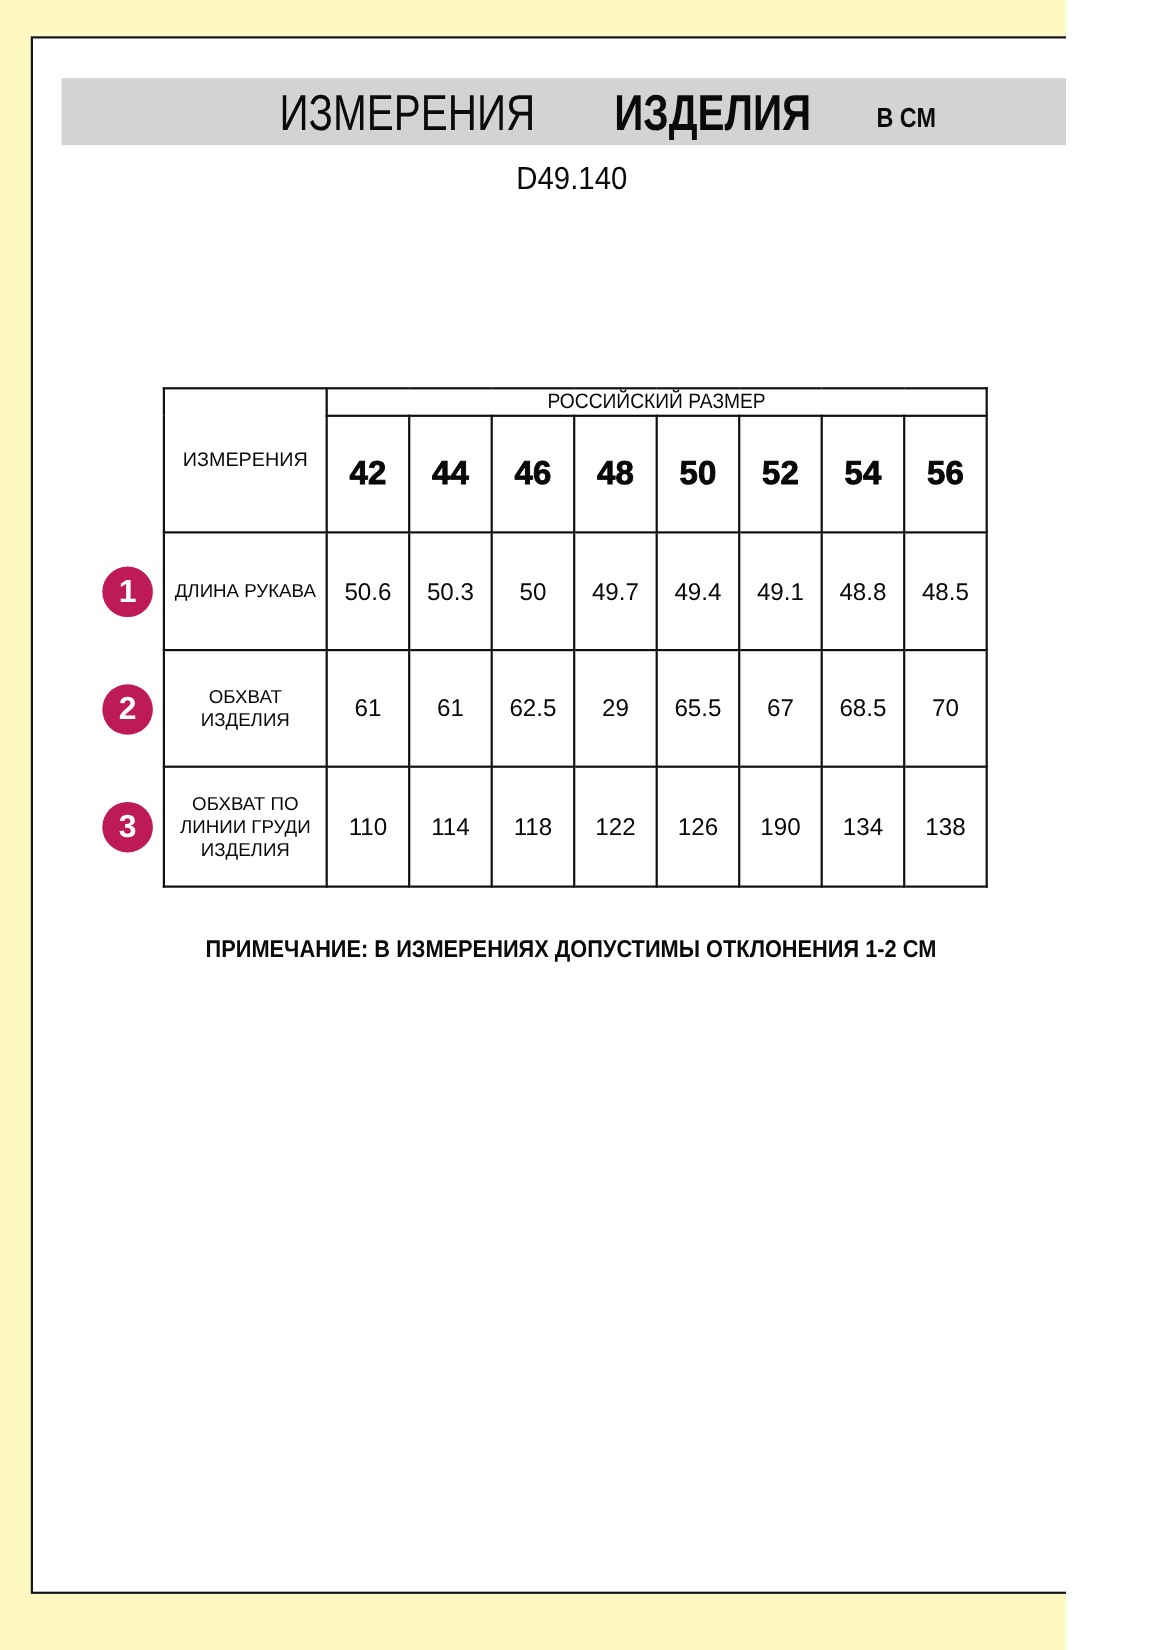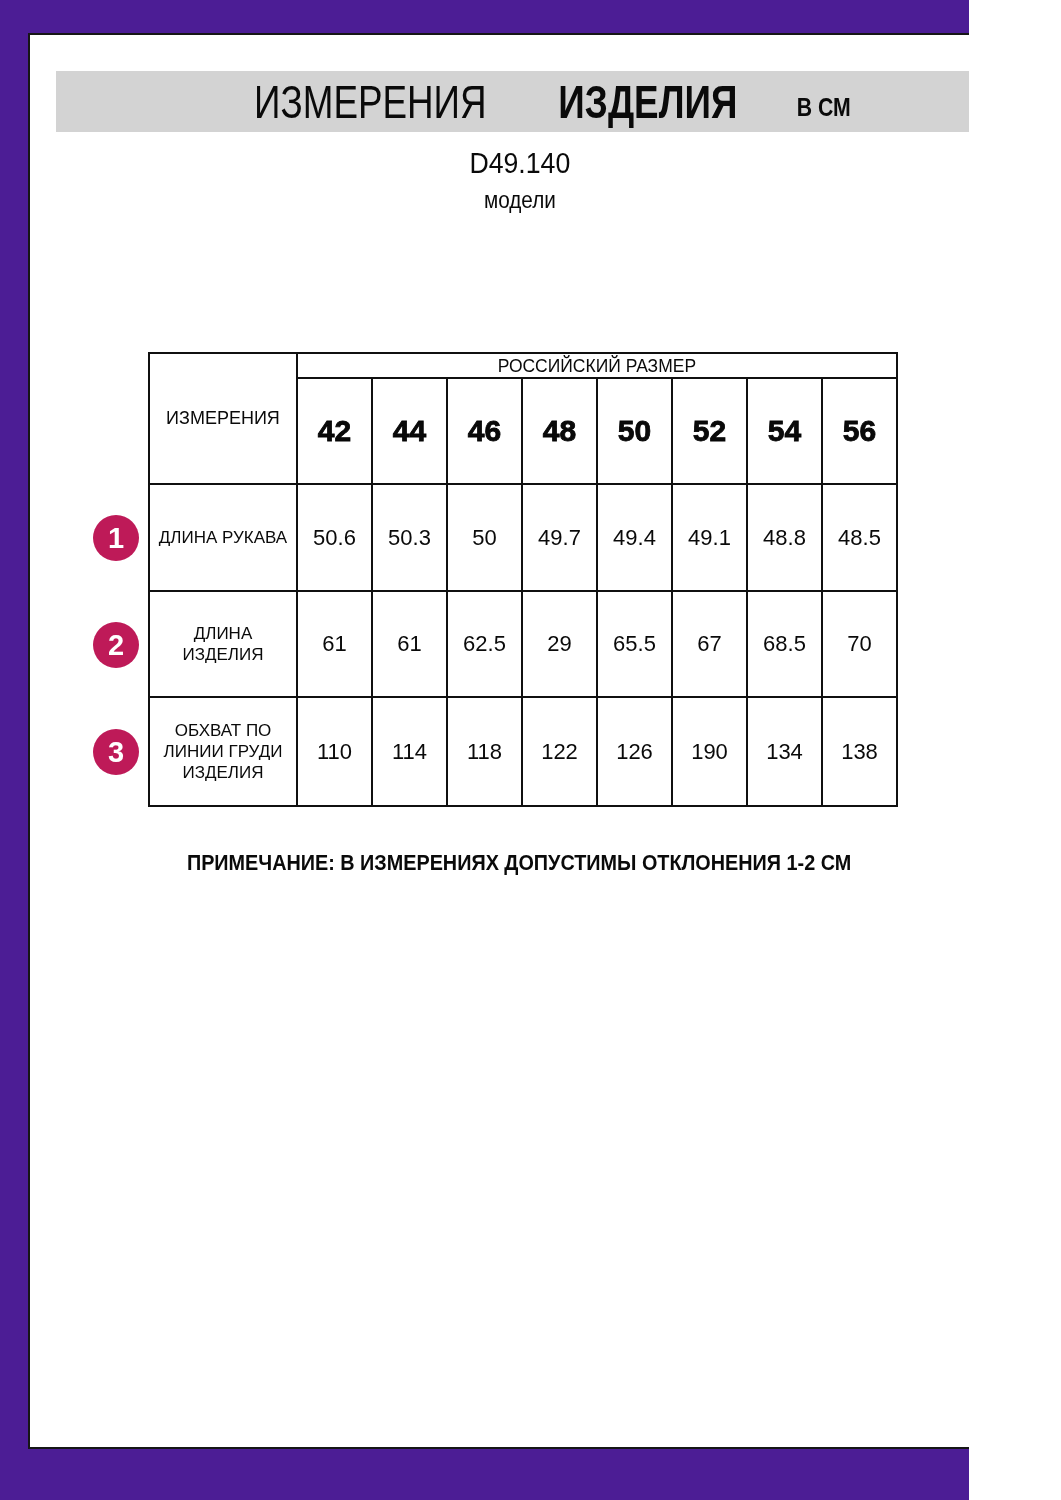--- a/index.html
+++ b/index.html
@@ -6,21 +6,21 @@
     margin: 0;
     padding: 0;
     background: #ffffff;
     font-family: "Liberation Sans", sans-serif;
     color: #0a0a0a;
   }
   .canvas {
     position: relative;
     width: 969px;
     height: 1500px;
-    background: #4c1d95;
+    background: #fef9c3;
     overflow: hidden;
   }
   .page-border {
     position: absolute;
     left: 28px;
     top: 33px;
     width: 979px;
     height: 1412px;
     border: 2px solid #161616;
     background: #ffffff;
@@ -189,21 +189,20 @@
       <span class="header-measure">ИЗМЕРЕНИЯ</span>
       <span class="header-product">ИЗДЕЛИЯ</span>
       <span class="header-unit">В СМ</span>
     </div>
 
     <div class="product-code">
       <span>D49.140</span>
     </div>
 
     <div class="desc">
-      <div class="line"><span>модели</span></div>
     </div>
 
     <table class="size-table">
       <colgroup>
         <col class="c-label">
         <col class="c-size">
           <col class="c-size">
           <col class="c-size">
           <col class="c-size">
         <col class="c-size">
@@ -231,21 +230,21 @@
         <td class="val">50.6</td>
         <td class="val">50.3</td>
         <td class="val">50</td>
         <td class="val">49.7</td>
         <td class="val">49.4</td>
         <td class="val">49.1</td>
         <td class="val">48.8</td>
         <td class="val">48.5</td>
       </tr>
       <tr class="r-data2">
-        <td class="rowlabel">ДЛИНА
+        <td class="rowlabel">ОБХВАТ
 ИЗДЕЛИЯ</td>
         <td class="val">61</td>
         <td class="val">61</td>
         <td class="val">62.5</td>
         <td class="val">29</td>
         <td class="val">65.5</td>
         <td class="val">67</td>
         <td class="val">68.5</td>
         <td class="val">70</td>
       </tr>

